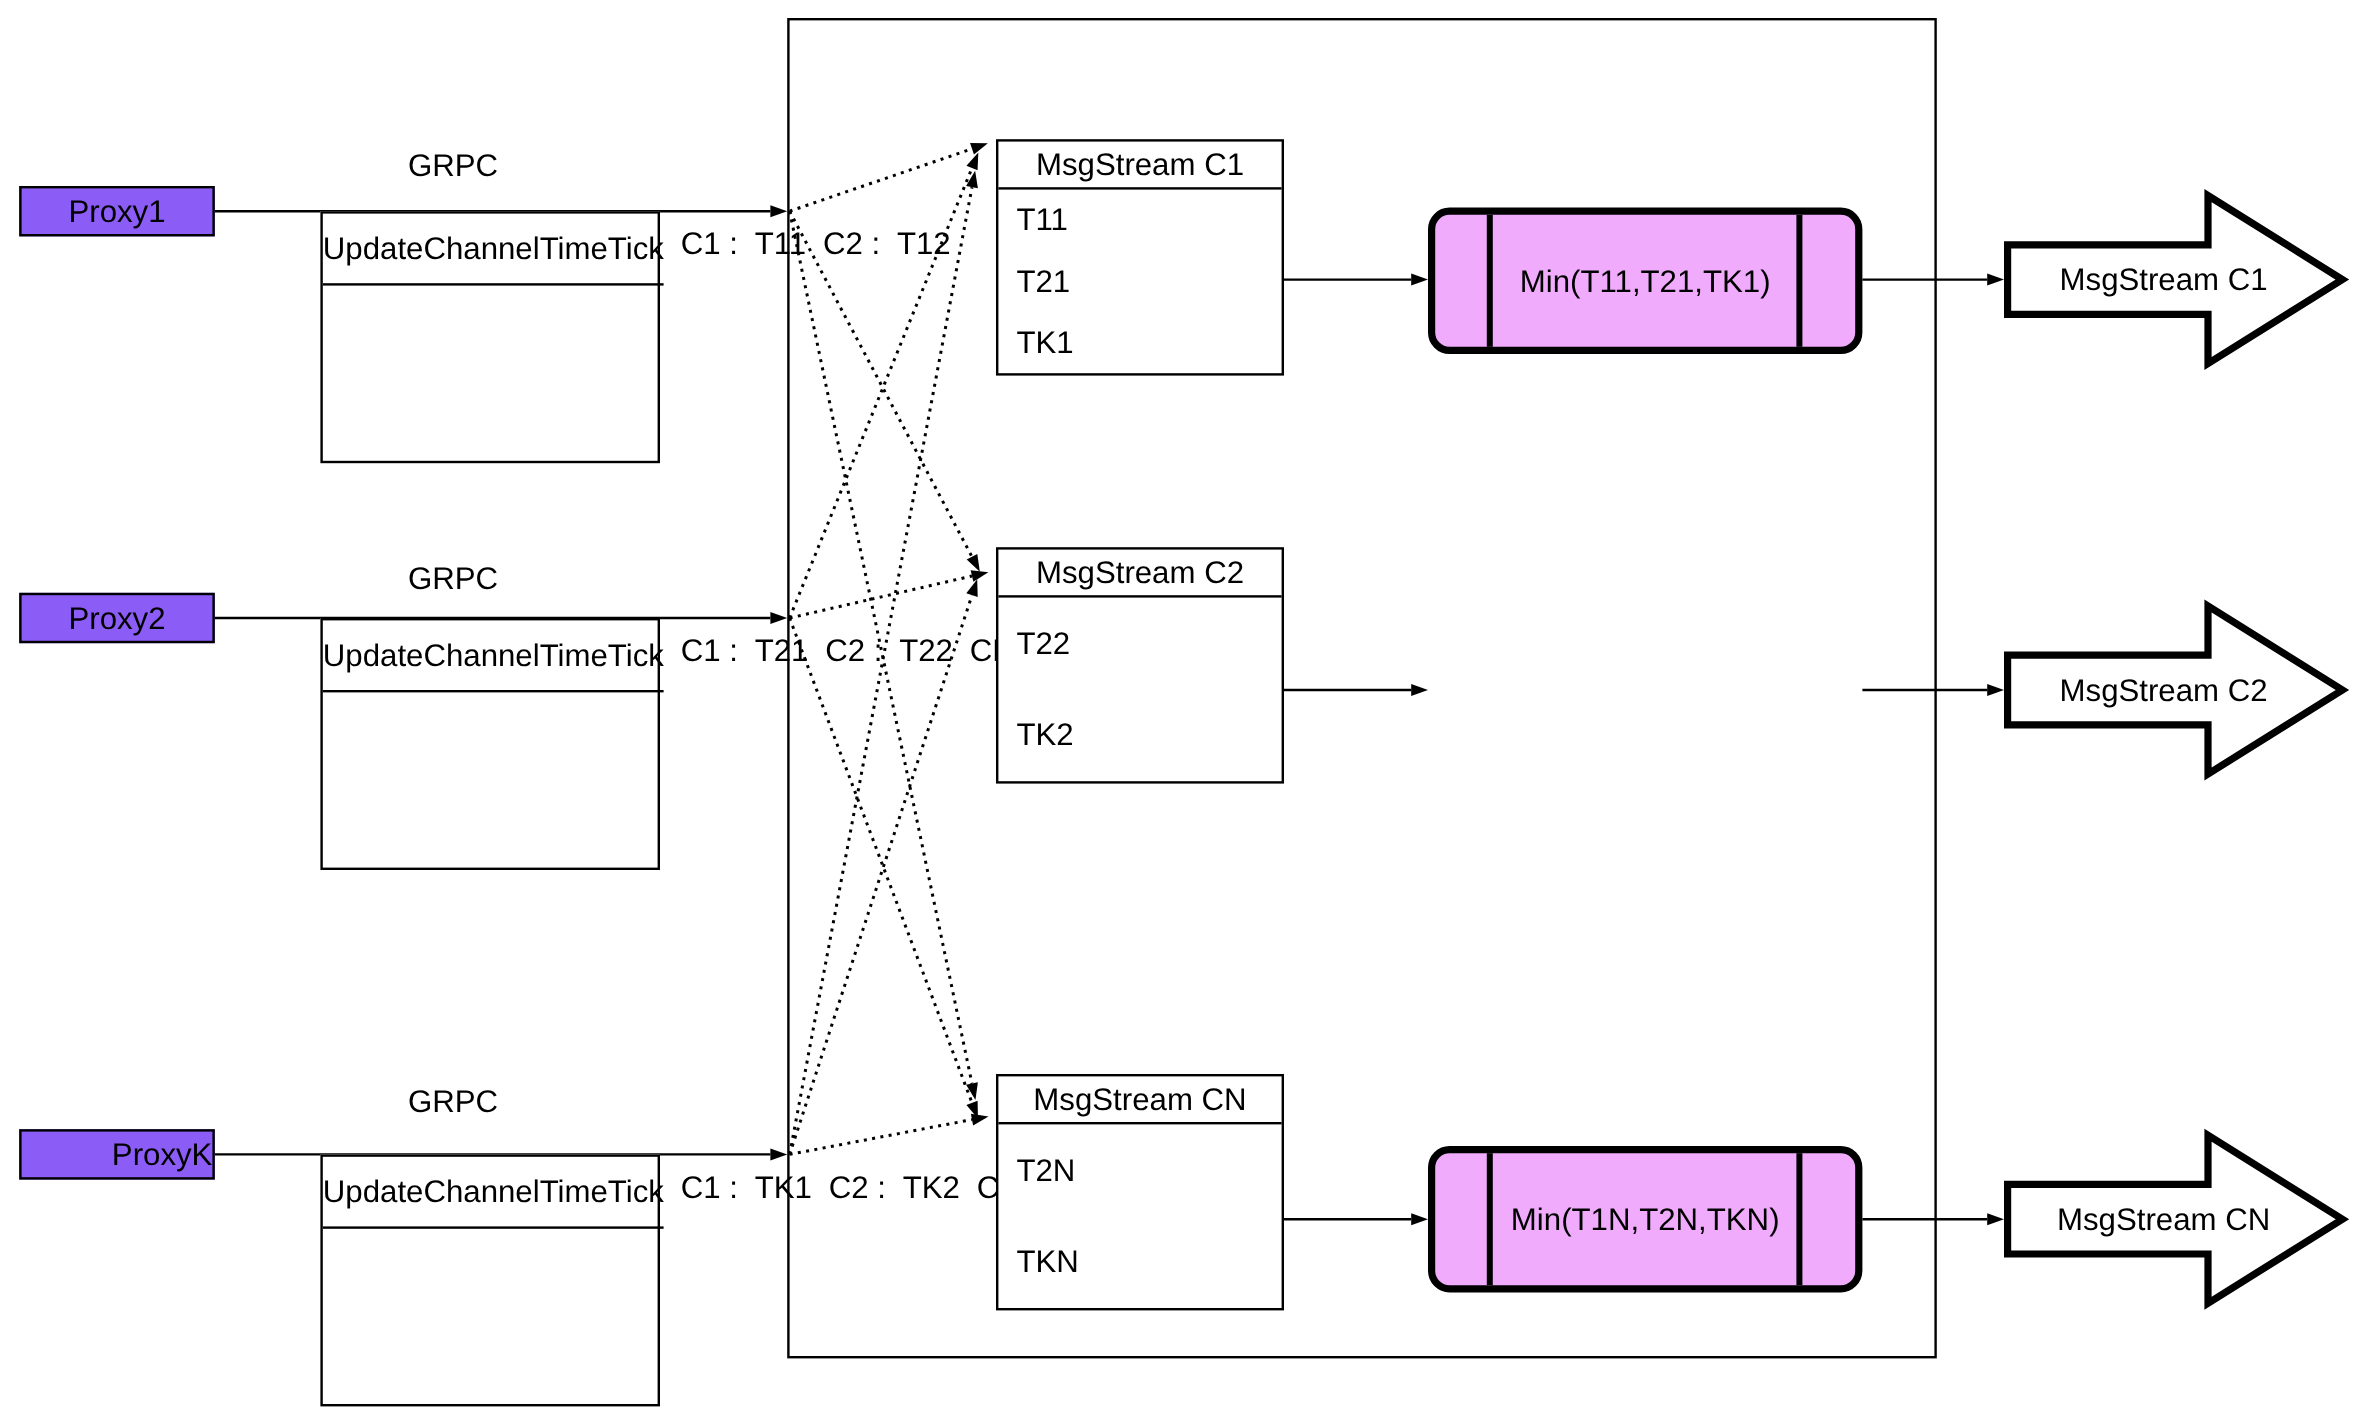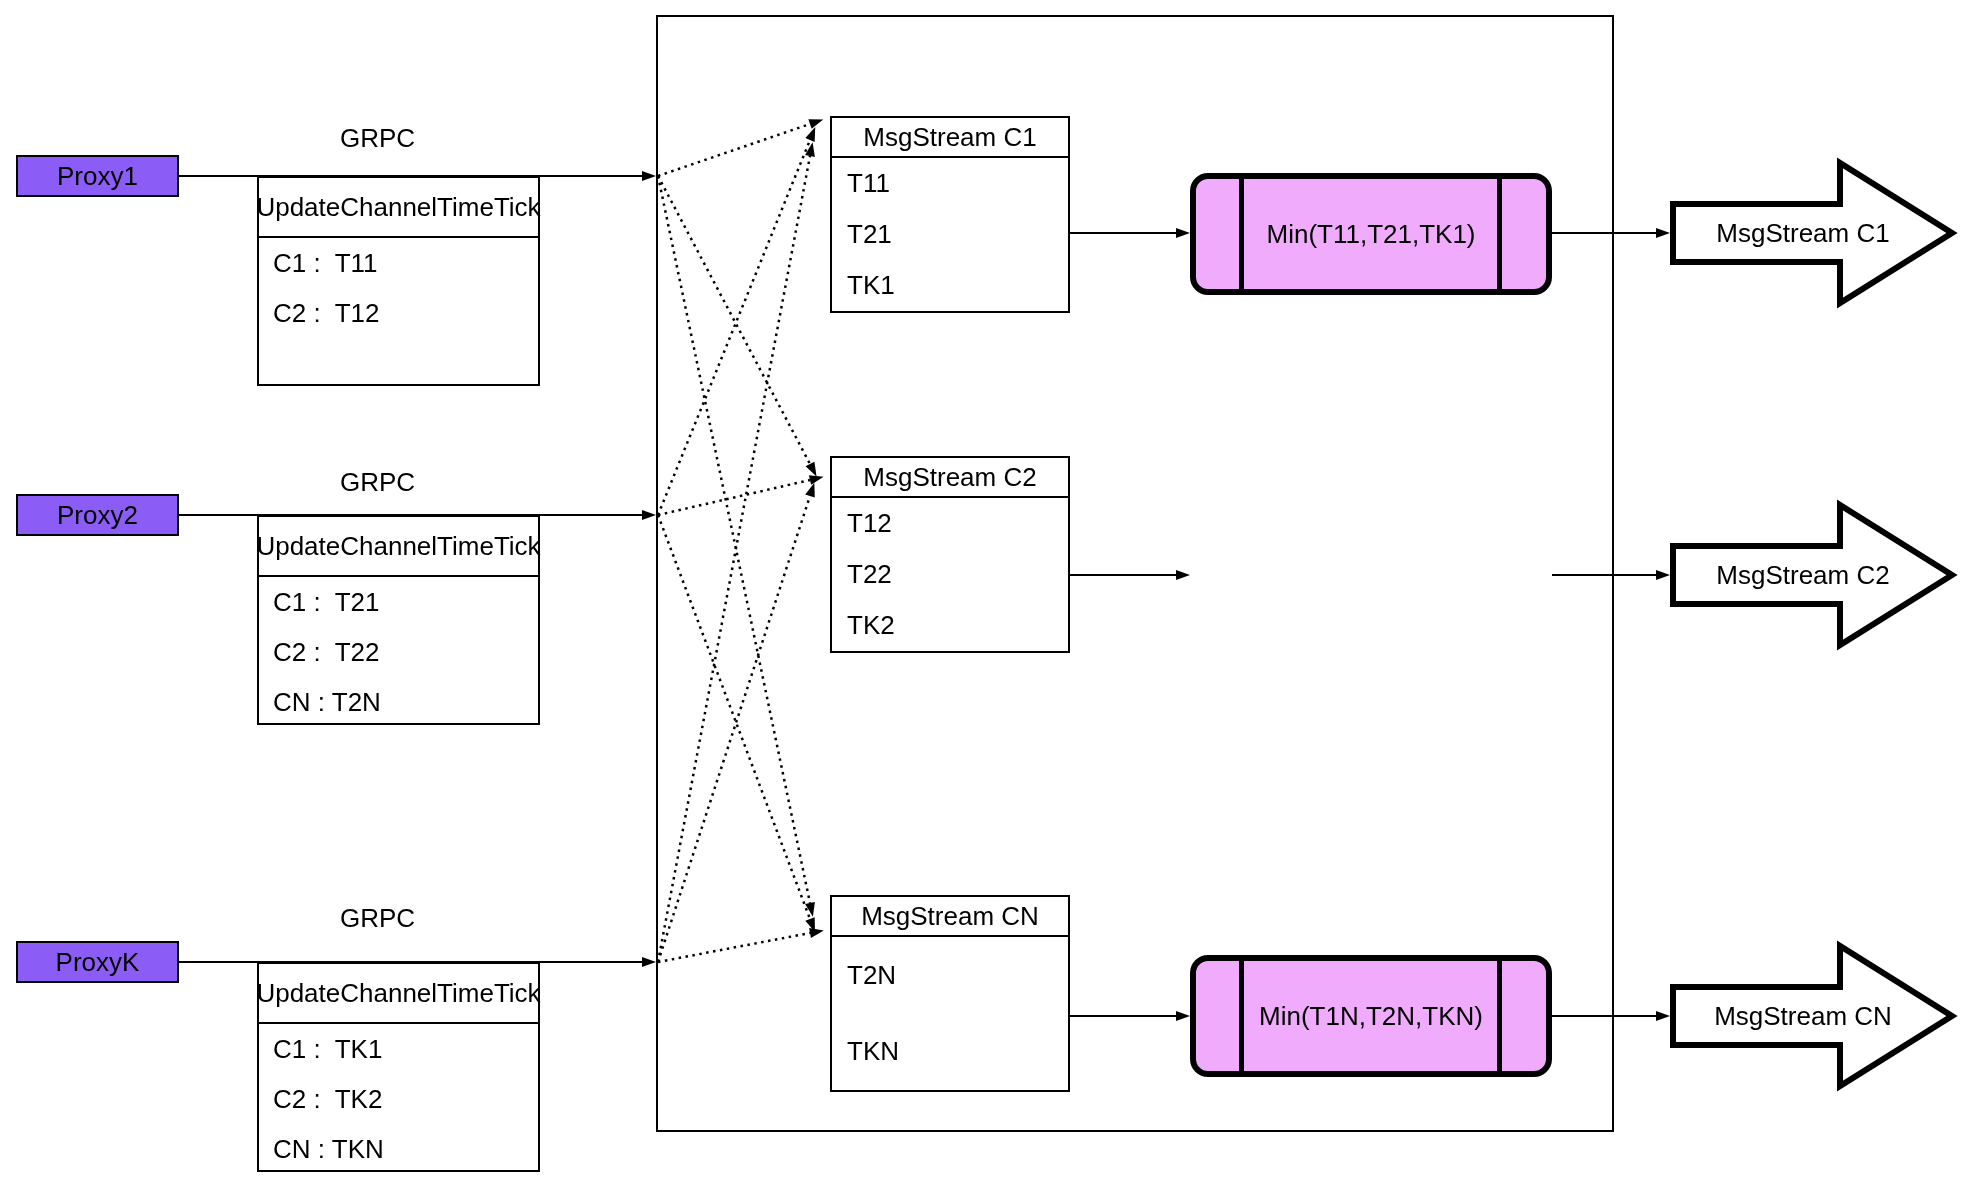--- a/index.html
+++ b/index.html
@@ -12,22 +12,22 @@
              border:2px solid #000;background:transparent;z-index:2;box-sizing:border-box;}
   .rootcoord-title{left:656px;top:44px;width:900px;height:32px;z-index:3;
                    text-align:center;font-size:27px;line-height:32px;}
 
   .proxy-box{width:163px;height:42px;left:16px;border:2px solid #000;background:#8b5cf6;
              box-sizing:border-box;display:flex;align-items:center;justify-content:center;
              font-size:26px;z-index:3;}
   .grpc-label{left:236px;width:283px;height:28px;text-align:center;font-size:26px;
               line-height:28px;z-index:3;}
 
-  .utable{left:257px;width:283px;height:210px;border:2px solid #000;background:#fff;
-          box-sizing:border-box;z-index:3;display:flex;flex-direction:column;}
+  .utable{left:267px;width:283px;height:210px;border:2px solid #000;background:#fff;
+          box-sizing:border-box;z-index:3;display:flex;flex-direction:row;}
   .utable .thead{height:58px;border-bottom:2px solid #000;display:flex;align-items:center;
                  justify-content:center;font-size:26px;flex:none;}
   .utable .cell{height:50px;display:flex;align-items:center;padding-left:14px;
                 font-size:26px;white-space:pre;flex:none;}
 
   .mtable{left:830px;width:240px;height:197px;border:2px solid #000;background:#fff;
           box-sizing:border-box;z-index:3;display:flex;flex-direction:column;}
   .mtable .thead{height:38px;border-bottom:2px solid #000;display:flex;align-items:center;
                  justify-content:center;font-size:26px;flex:none;}
   .mtable .cell{flex:1;display:flex;align-items:center;padding-left:15px;font-size:26px;}
@@ -119,29 +119,28 @@
 
   <div class="abs utable" style="top:515px;">
     <div class="thead">UpdateChannelTimeTick</div>
     <div class="cell">C1 :  T21</div>
     <div class="cell">C2 :  T22</div>
     <div class="cell">CN : T2N</div>
   </div>
 
   <div class="abs mtable" style="top:456px;">
     <div class="thead">MsgStream C2</div>
-    <div class="cell">T12</div>
     <div class="cell">T22</div>
     <div class="cell">TK2</div>
   </div>
 
 
   <div class="abs arrow-label" style="top:560px;">MsgStream C2</div>
 
-  <div class="abs proxy-box" style="top:941px;">
+  <div class="abs proxy-box" style="top:941px;justify-content:flex-end;">
     <span>ProxyK</span>
   </div>
   <div class="abs grpc-label" style="top:904px;">GRPC</div>
 
   <div class="abs utable" style="top:962px;">
     <div class="thead">UpdateChannelTimeTick</div>
     <div class="cell">C1 :  TK1</div>
     <div class="cell">C2 :  TK2</div>
     <div class="cell">CN : TKN</div>
   </div>

